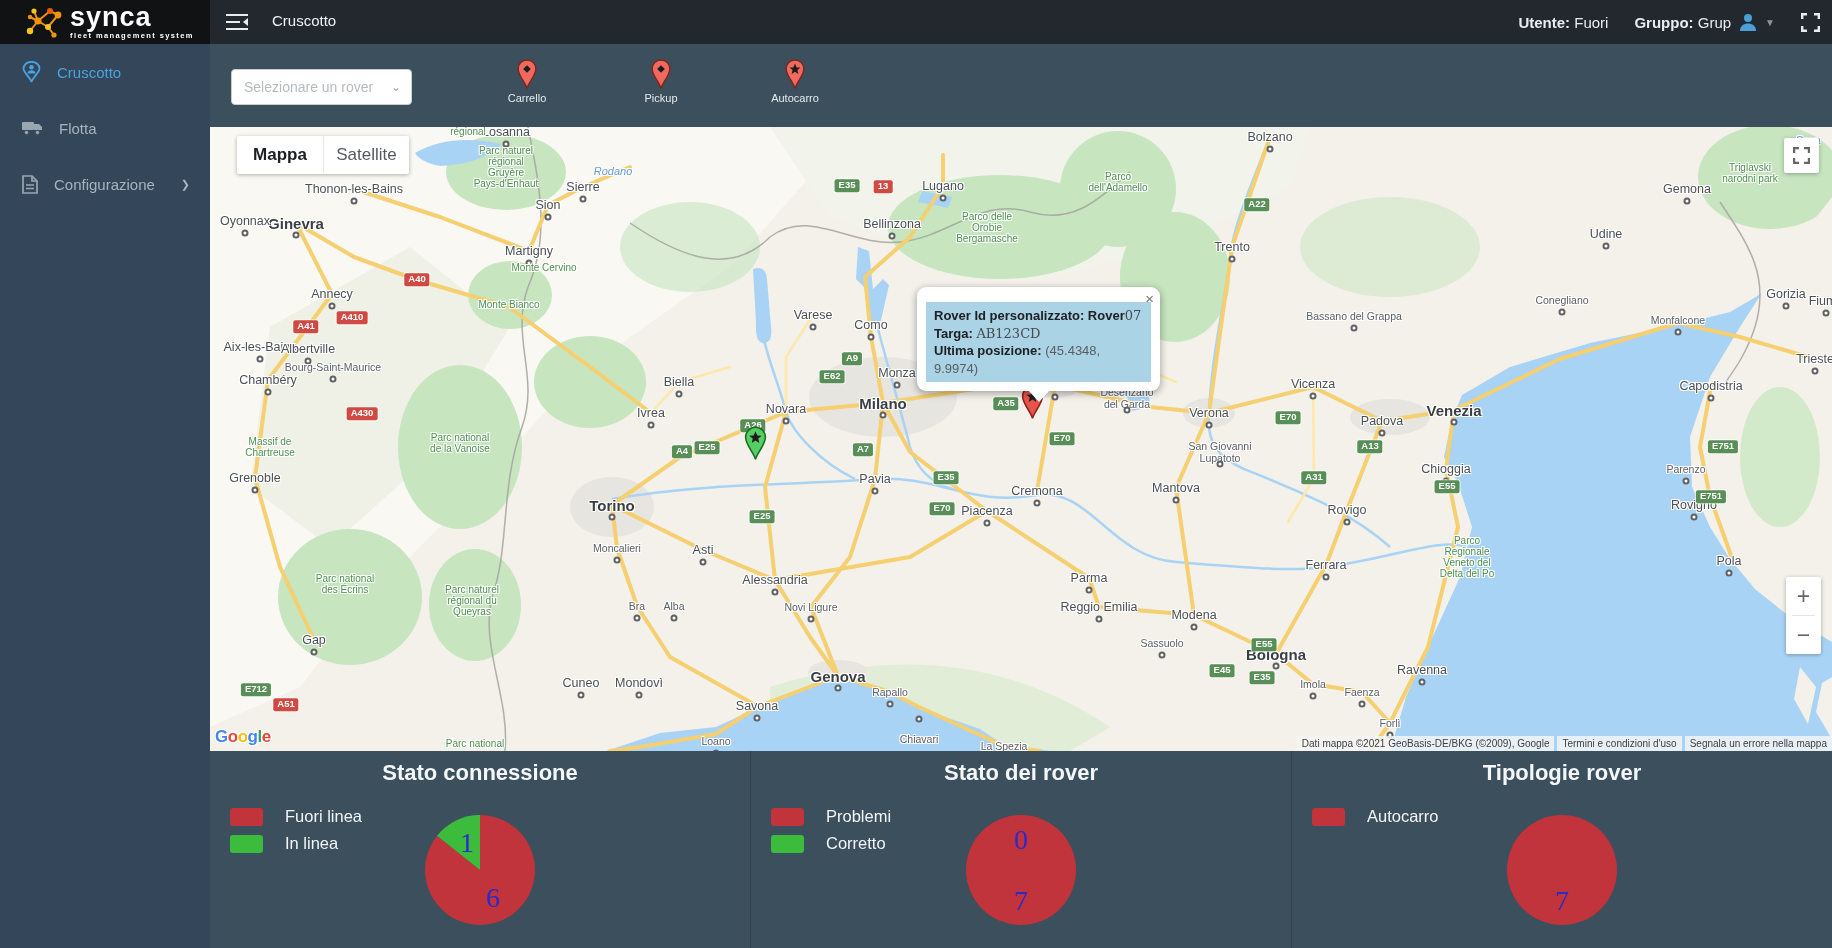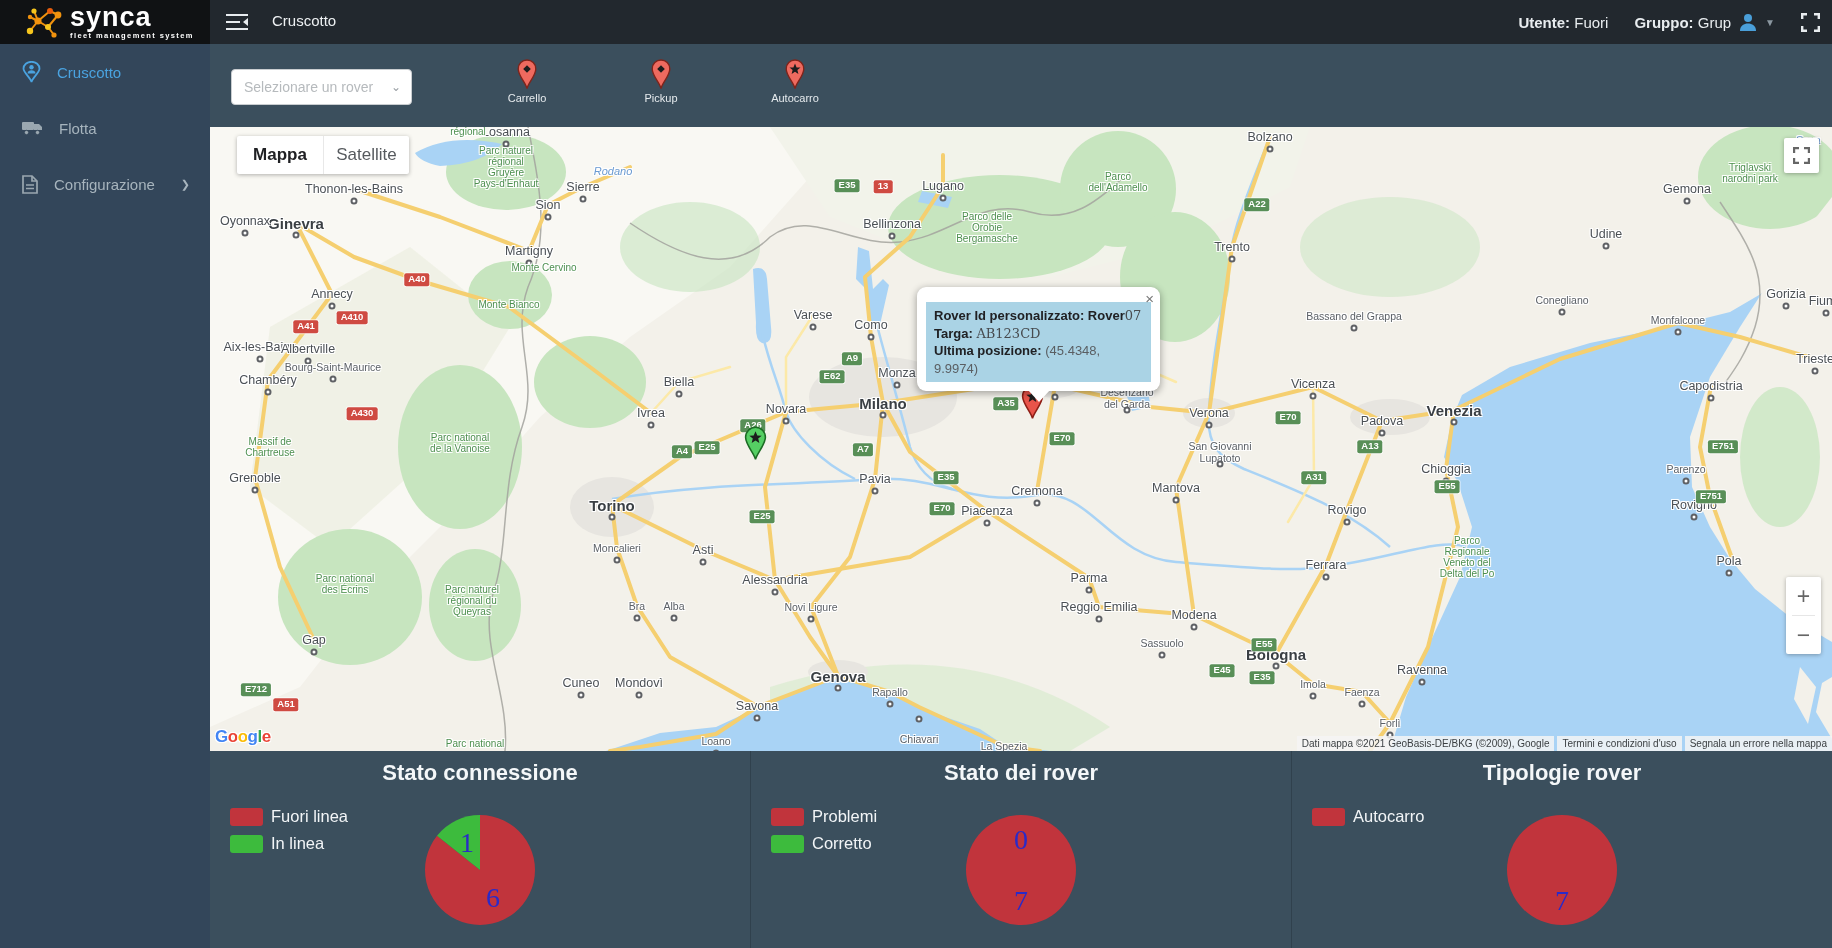--- a/index.html
+++ b/index.html
@@ -72,21 +72,21 @@
   .attrib { position:absolute; right:0; bottom:0; display:flex; gap:3px; z-index:8; font-size:10px; color:#3c4043; }
   .attrib span { background:#f2f2f2cc; background:rgba(245,245,245,.85); padding:2px 5px; }
   .attrib .link { cursor:pointer; }
 
   
   .charts { position:absolute; left:210px; top:751px; width:1622px; height:197px; display:flex; }
   .chart-card { flex:1; position:relative; }
   .chart-card + .chart-card { border-left:1px solid #30414d; }
   .chart-title { text-align:center; margin-top:9px; font-size:22px; font-weight:bold; color:#f4f7f9; }
   .chart-legend { position:absolute; left:20px; top:56px; }
-  .legend-row { display:flex; align-items:center; gap:8px; margin-bottom:8px; }
+  .legend-row { display:flex; align-items:center; gap:22px; margin-bottom:8px; }
   .legend-swatch { width:33px; height:18px; border-radius:3px; }
   .legend-label { color:#f2f5f7; font-size:16.5px; }
   .pie-wrap { position:absolute; left:50%; top:49px; transform:translateX(-50%); }
   .pie-num { font-family:"Liberation Serif",serif; font-size:28px; }
 </style>
 </head>
 <body>
 
 <div class="app">
 

